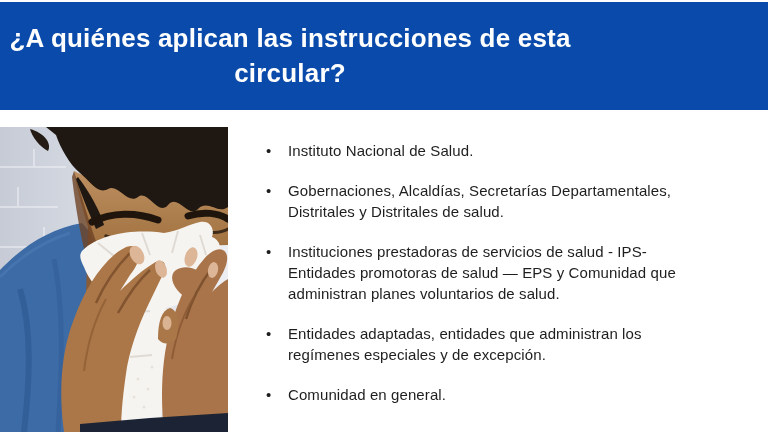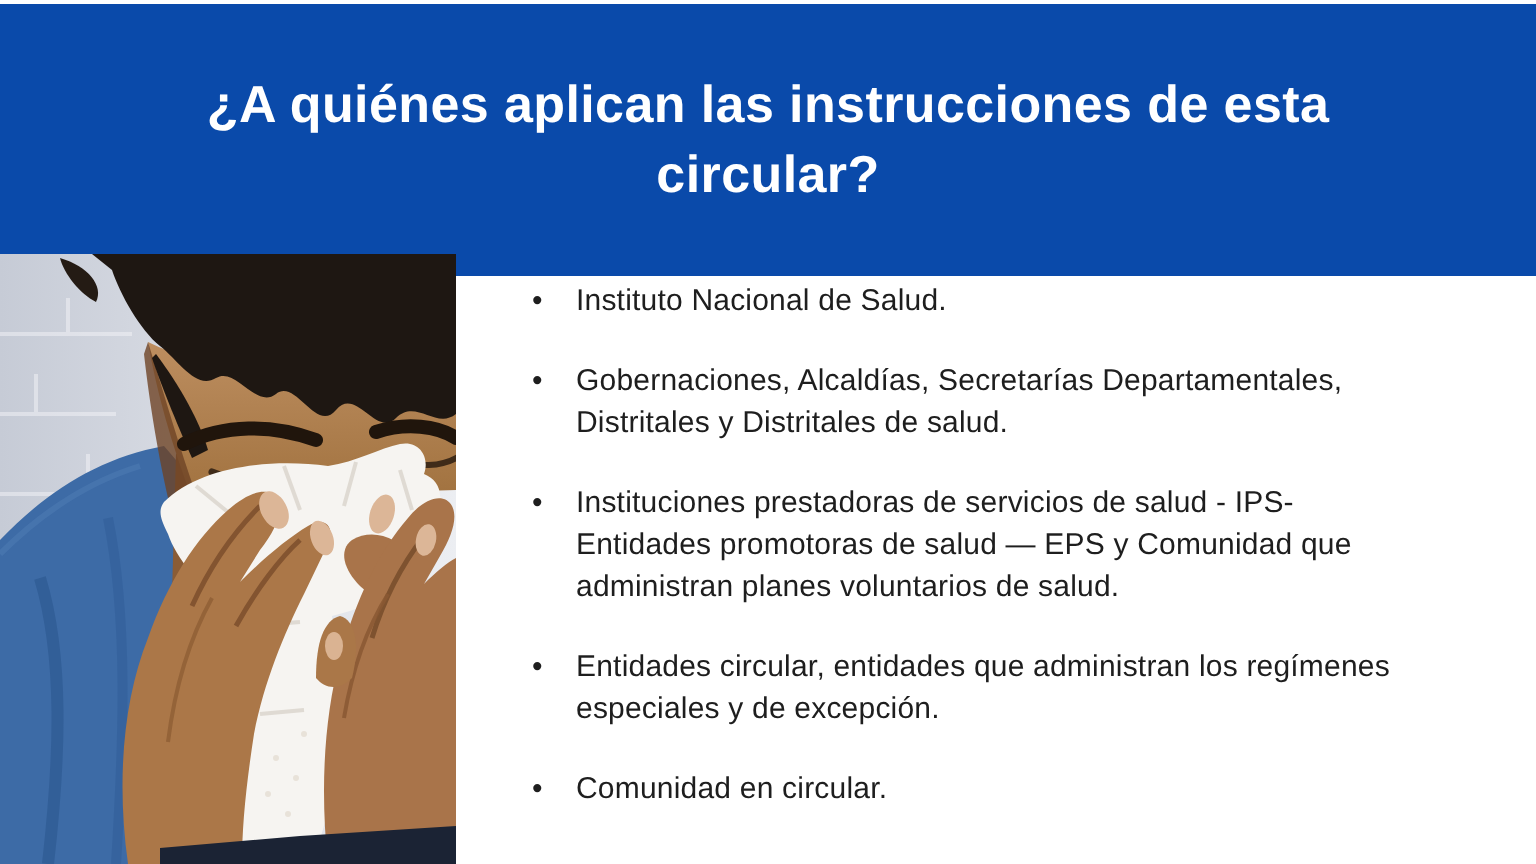--- a/index.html
+++ b/index.html
@@ -5,22 +5,22 @@
   html,body{margin:0;padding:0;}
   body{
     width:768px;height:432px;background:#ffffff;
     font-family:"Liberation Sans", sans-serif;
     -webkit-font-smoothing:antialiased;
   }
   .slide{position:relative;width:768px;height:432px;overflow:hidden;background:#ffffff;}
 
   
   .banner{
-    position:absolute;left:0;top:2px;width:768px;height:136px;
-    background:#0a4aaa;display:flex;align-items:center;justify-content:center;
+    position:absolute;left:0;top:2px;width:768px;height:108px;
+    background:#0a4aaa;display:flex;align-items:center;
   }
   .title{
     margin:0;color:#ffffff;font-size:26px;line-height:35px;font-weight:bold;
     text-align:center;max-width:580px;letter-spacing:0.2px;
   }
 
   
   .photo{position:absolute;left:0;top:127px;width:228px;height:305px;margin:0;}
   .photo svg{display:block;width:100%;height:100%;}
 
@@ -127,22 +127,22 @@
       <li>
         <span class="dot">•</span>
         <span class="txt">Gobernaciones, Alcaldías, Secretarías Departamentales, Distritales y Distritales de salud.</span>
       </li>
       <li>
         <span class="dot">•</span>
         <span class="txt">Instituciones prestadoras de servicios de salud - IPS- Entidades promotoras de salud — EPS y Comunidad que administran planes voluntarios de salud.</span>
       </li>
       <li>
         <span class="dot">•</span>
-        <span class="txt">Entidades circular, entidades que administran los regímenes especiales y de excepción.</span>
+        <span class="txt">Entidades adaptadas, entidades que administran los regímenes especiales y de excepción.</span>
       </li>
       <li>
         <span class="dot">•</span>
-        <span class="txt">Comunidad en circular.</span>
+        <span class="txt">Comunidad en general.</span>
       </li>
     </ul>
   </main>
 
 </div>
 
 </body></html>

